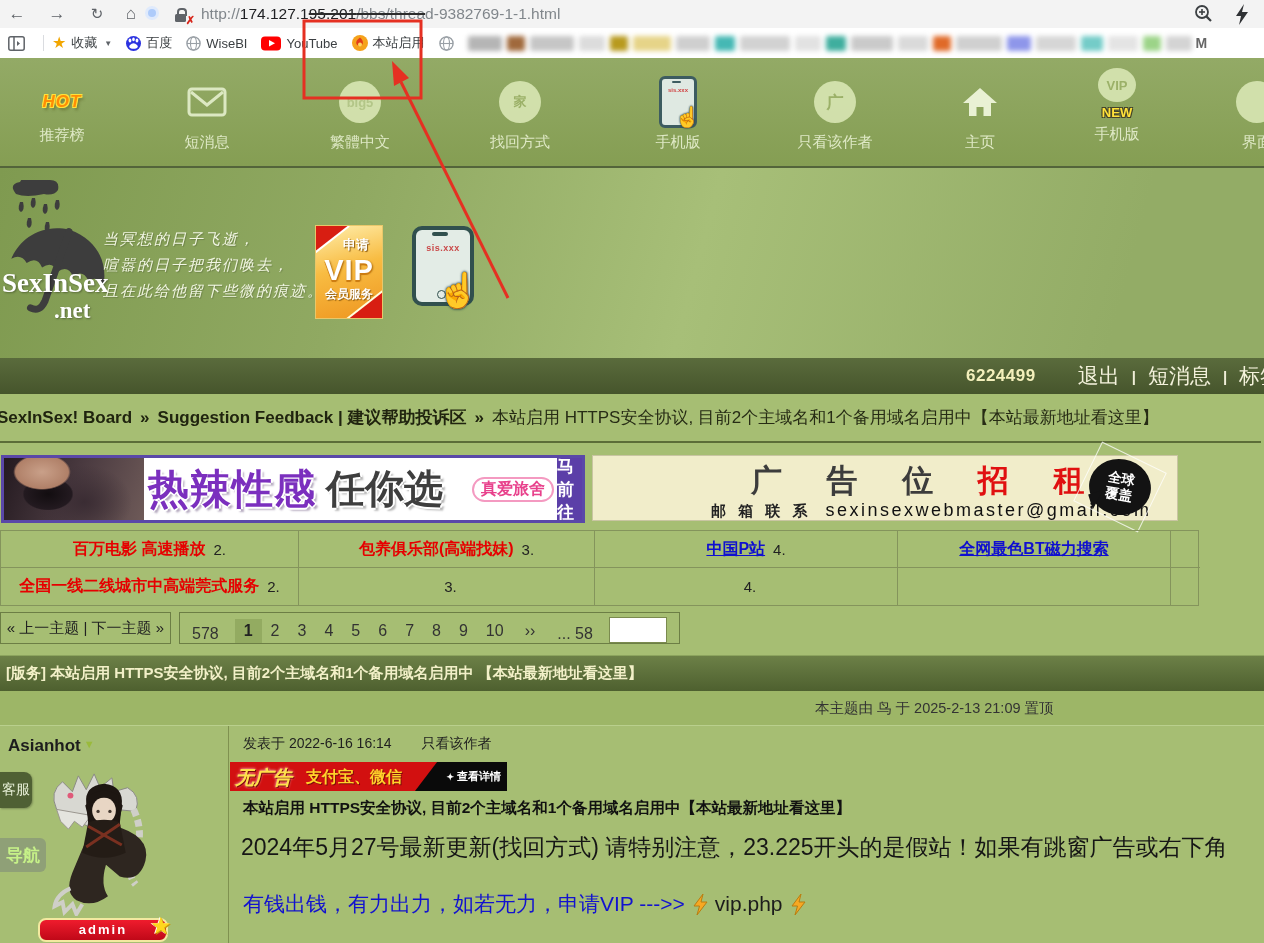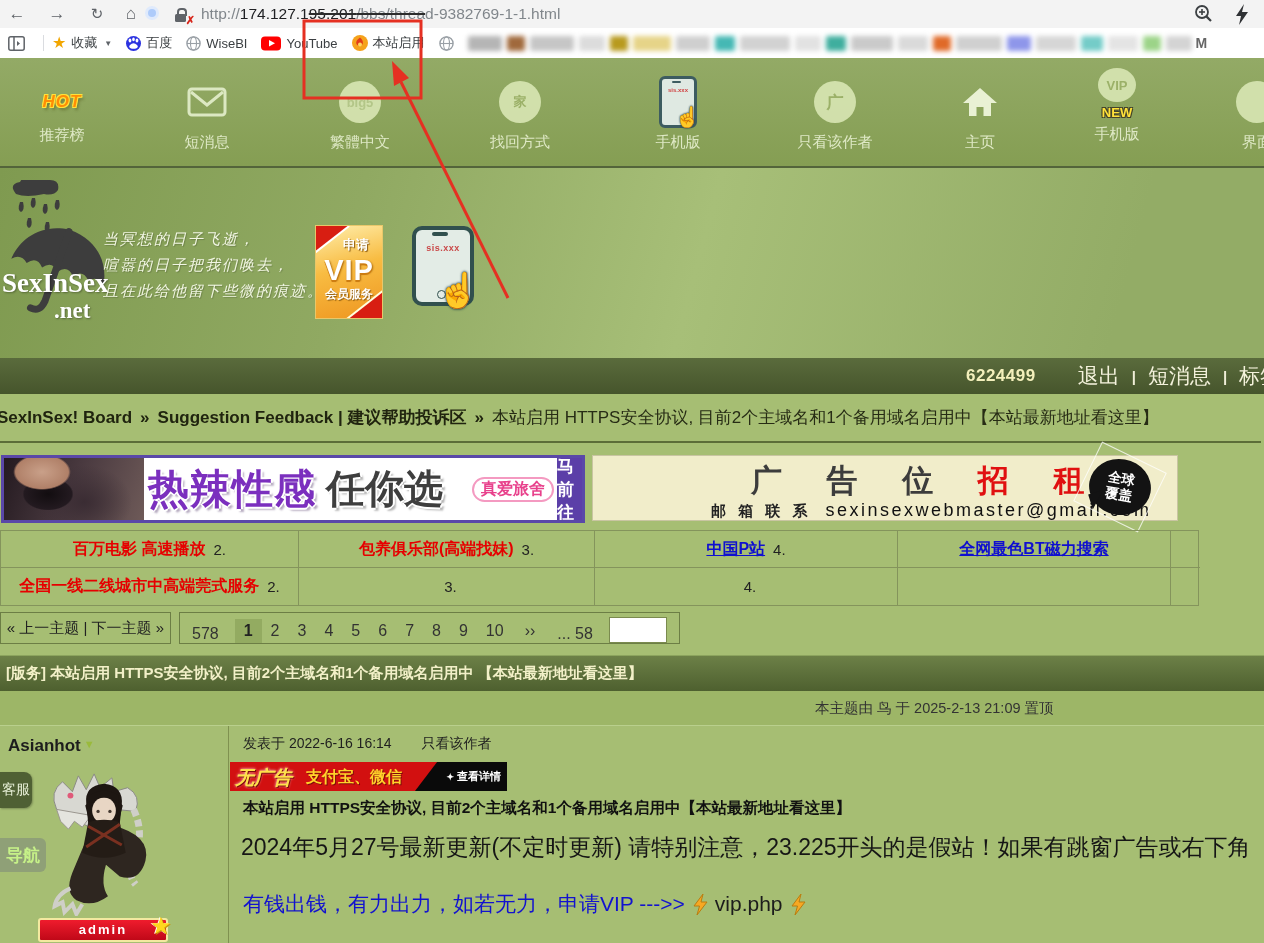--- a/index.html
+++ b/index.html
@@ -123,21 +123,21 @@
   .sticky{position:absolute;left:815px;top:8px;font-size:14.5px;color:#333}
 
   
   .post{position:absolute;left:0;top:283px;width:1264px;height:217px;background:#a6be73}
   .post-side{position:absolute;left:0;top:0;width:229px;height:217px;border-right:1px solid #7f9150;box-sizing:border-box}
   .author{position:absolute;left:8px;top:10px;font-size:17px;font-weight:bold;color:#1d1d1d;cursor:pointer}
   .author-caret{font-size:11px;color:#9aba3c;margin-left:3px;vertical-align:3px}
   .sidetab1{position:absolute;left:0;top:46px;width:32px;height:36px;background:#4f6034;border-radius:0 8px 8px 0;color:#e6eed6;font-size:14px;display:flex;align-items:center;justify-content:center;cursor:pointer;box-shadow:1px 1px 2px rgba(0,0,0,.25)}
   .sidetab2{position:absolute;left:0;top:112px;width:46px;height:34px;background:#8fa077;border-radius:0 6px 6px 0;color:#c6f188;font-size:17px;font-weight:bold;display:flex;align-items:center;justify-content:center;cursor:pointer}
   .avatar{position:absolute;left:42px;top:40px;width:124px;height:150px;cursor:pointer}
-  .adminbadge{position:absolute;left:38px;top:192px;width:126px;height:20px;background:linear-gradient(180deg,#ef1c2d,#c00818);border:2px solid #f3e9a0;border-radius:3px;color:#fff;font-size:13px;font-weight:bold;letter-spacing:2px;text-align:center;line-height:19px}
+  .adminbadge{position:absolute;left:38px;top:192px;width:126px;height:20px;background:linear-gradient(180deg,#ef1c2d,#c00818);border:2px solid #f3e9a0;border-radius:8px;color:#fff;font-size:13px;font-weight:bold;letter-spacing:2px;text-align:center;line-height:19px}
   .adminstar{position:absolute;left:150px;top:186px;font-size:24px;color:#ffd71e;text-shadow:1px 1px 0 #c8960a,-1px 0 0 #fff}
 
   .post-content{position:absolute;left:230px;top:0;right:0;height:217px;overflow:hidden}
   .dateline{position:absolute;left:13px;top:9px;font-size:14px;color:#1f1f1f;white-space:nowrap}
   .viewauthor{margin-left:26px;cursor:pointer}
   .adbanner{position:absolute;left:0px;top:36px;width:277px;height:29px;background:#d21010;overflow:hidden;cursor:pointer}
   .ab-black{position:absolute;right:0;top:0;width:92px;height:29px;background:#0a0a0a;clip-path:polygon(24% 0,100% 0,100% 100%,0% 100%);display:flex;align-items:center;justify-content:flex-end;padding-right:6px;box-sizing:border-box;color:#fff;font-size:11px;font-weight:bold}
   .ab-spark{color:#fff;font-size:9px;margin-right:3px}
   .ab-t1{position:absolute;left:5px;top:3px;font-size:19px;font-weight:bold;font-style:italic;color:#ffe14a;text-shadow:1px 1px 0 #7e0b0b,0 0 3px #fff}
   .ab-t2{position:absolute;left:76px;top:5px;font-size:16px;font-weight:bold;color:#ffd22a;text-shadow:1px 1px 0 #7e0b0b}
@@ -509,21 +509,21 @@
         </div>
         <div class="adbanner">
           <span class="ab-t1">无广告</span>
           <span class="ab-t2">支付宝、微信</span>
           <div class="ab-black">
               <span class="ab-spark">✦</span>
               <span>查看详情</span>
             </div>
         </div>
         <div class="line-bold">本站启用 HTTPS安全协议, 目前2个主域名和1个备用域名启用中【本站最新地址看这里】</div>
-        <div class="line-big">2024年5月27号最新更新(不定时更新) 请特别注意，23.225开头的是假站！如果有跳窗广告或右下角</div>
+        <div class="line-big">2024年5月27号最新更新(找回方式) 请特别注意，23.225开头的是假站！如果有跳窗广告或右下角</div>
         <div class="line-blue">
           <span>有钱出钱，有力出力，如若无力，申请VIP ---&gt;&gt;</span>
           <svg class="bolt" width="16" height="21">
               <polygon points="11,0 2,12 7.5,12 5,21 15,8 9,8" fill="#f7a823" stroke="#b87d10" stroke-width="1"></polygon>
             </svg>
           <span class="tail">vip.php</span>
           <svg class="bolt" width="16" height="21">
               <polygon points="11,0 2,12 7.5,12 5,21 15,8 9,8" fill="#f7a823" stroke="#b87d10" stroke-width="1"></polygon>
             </svg>
         </div>

